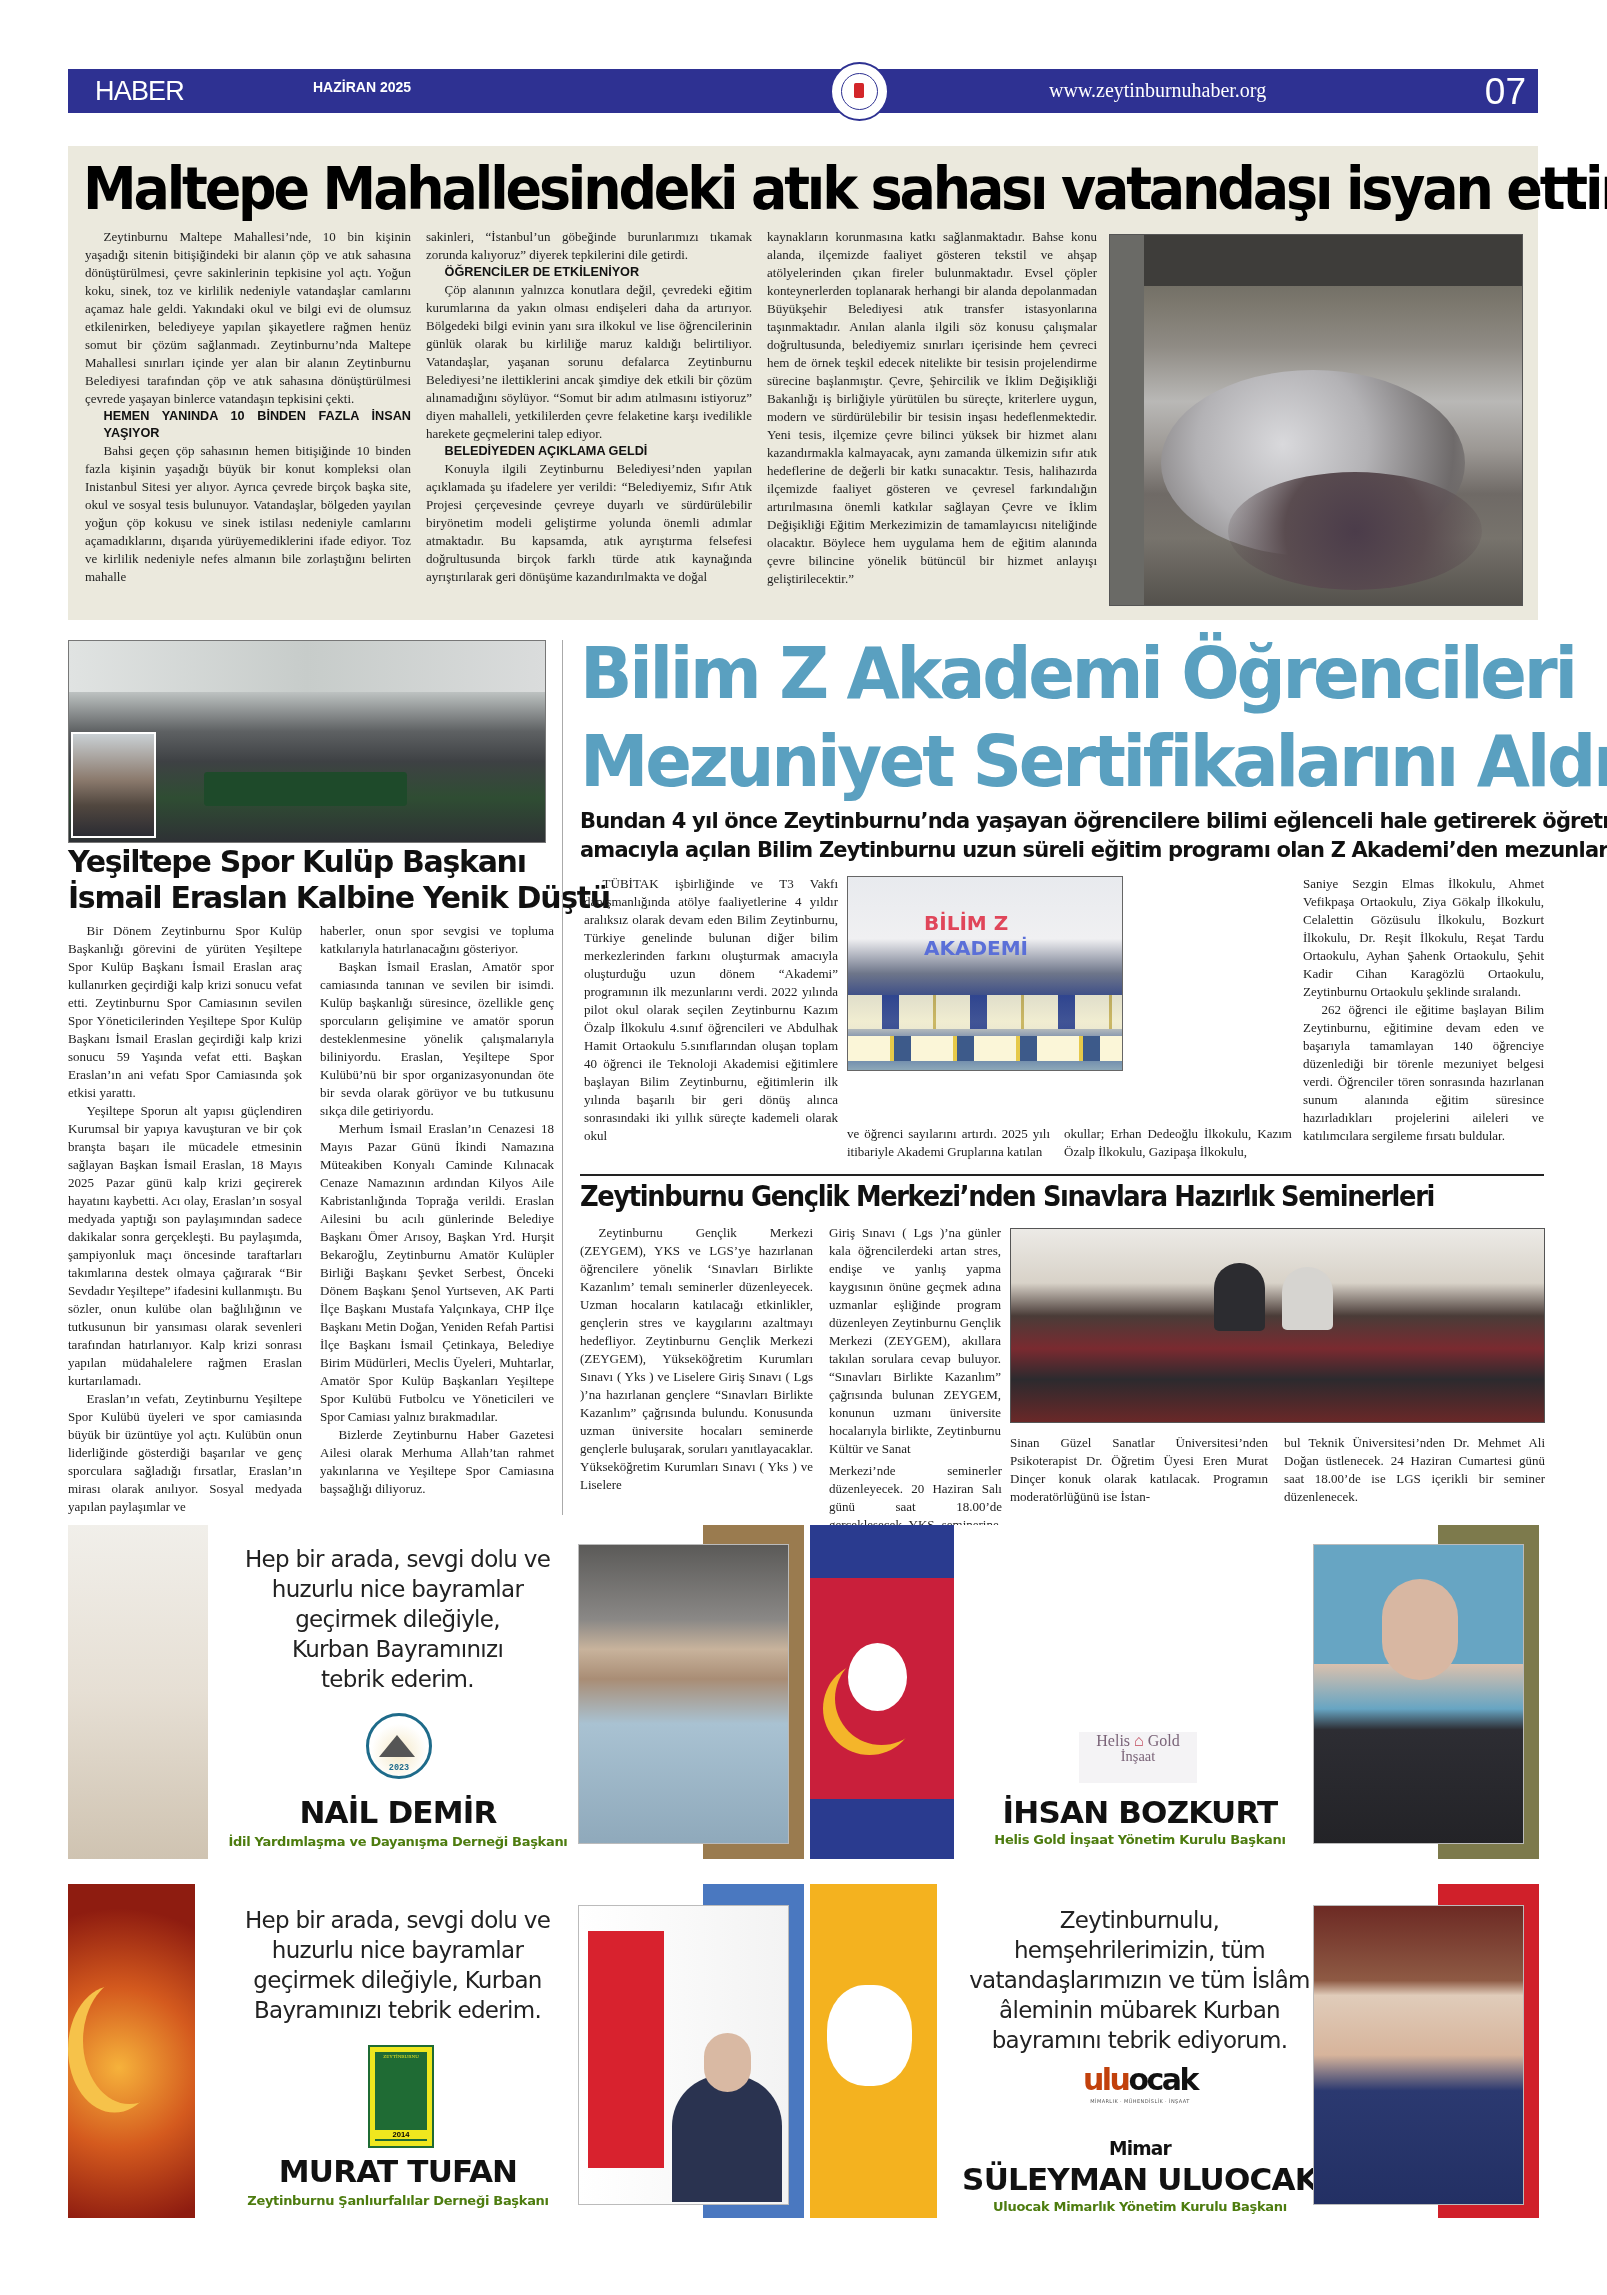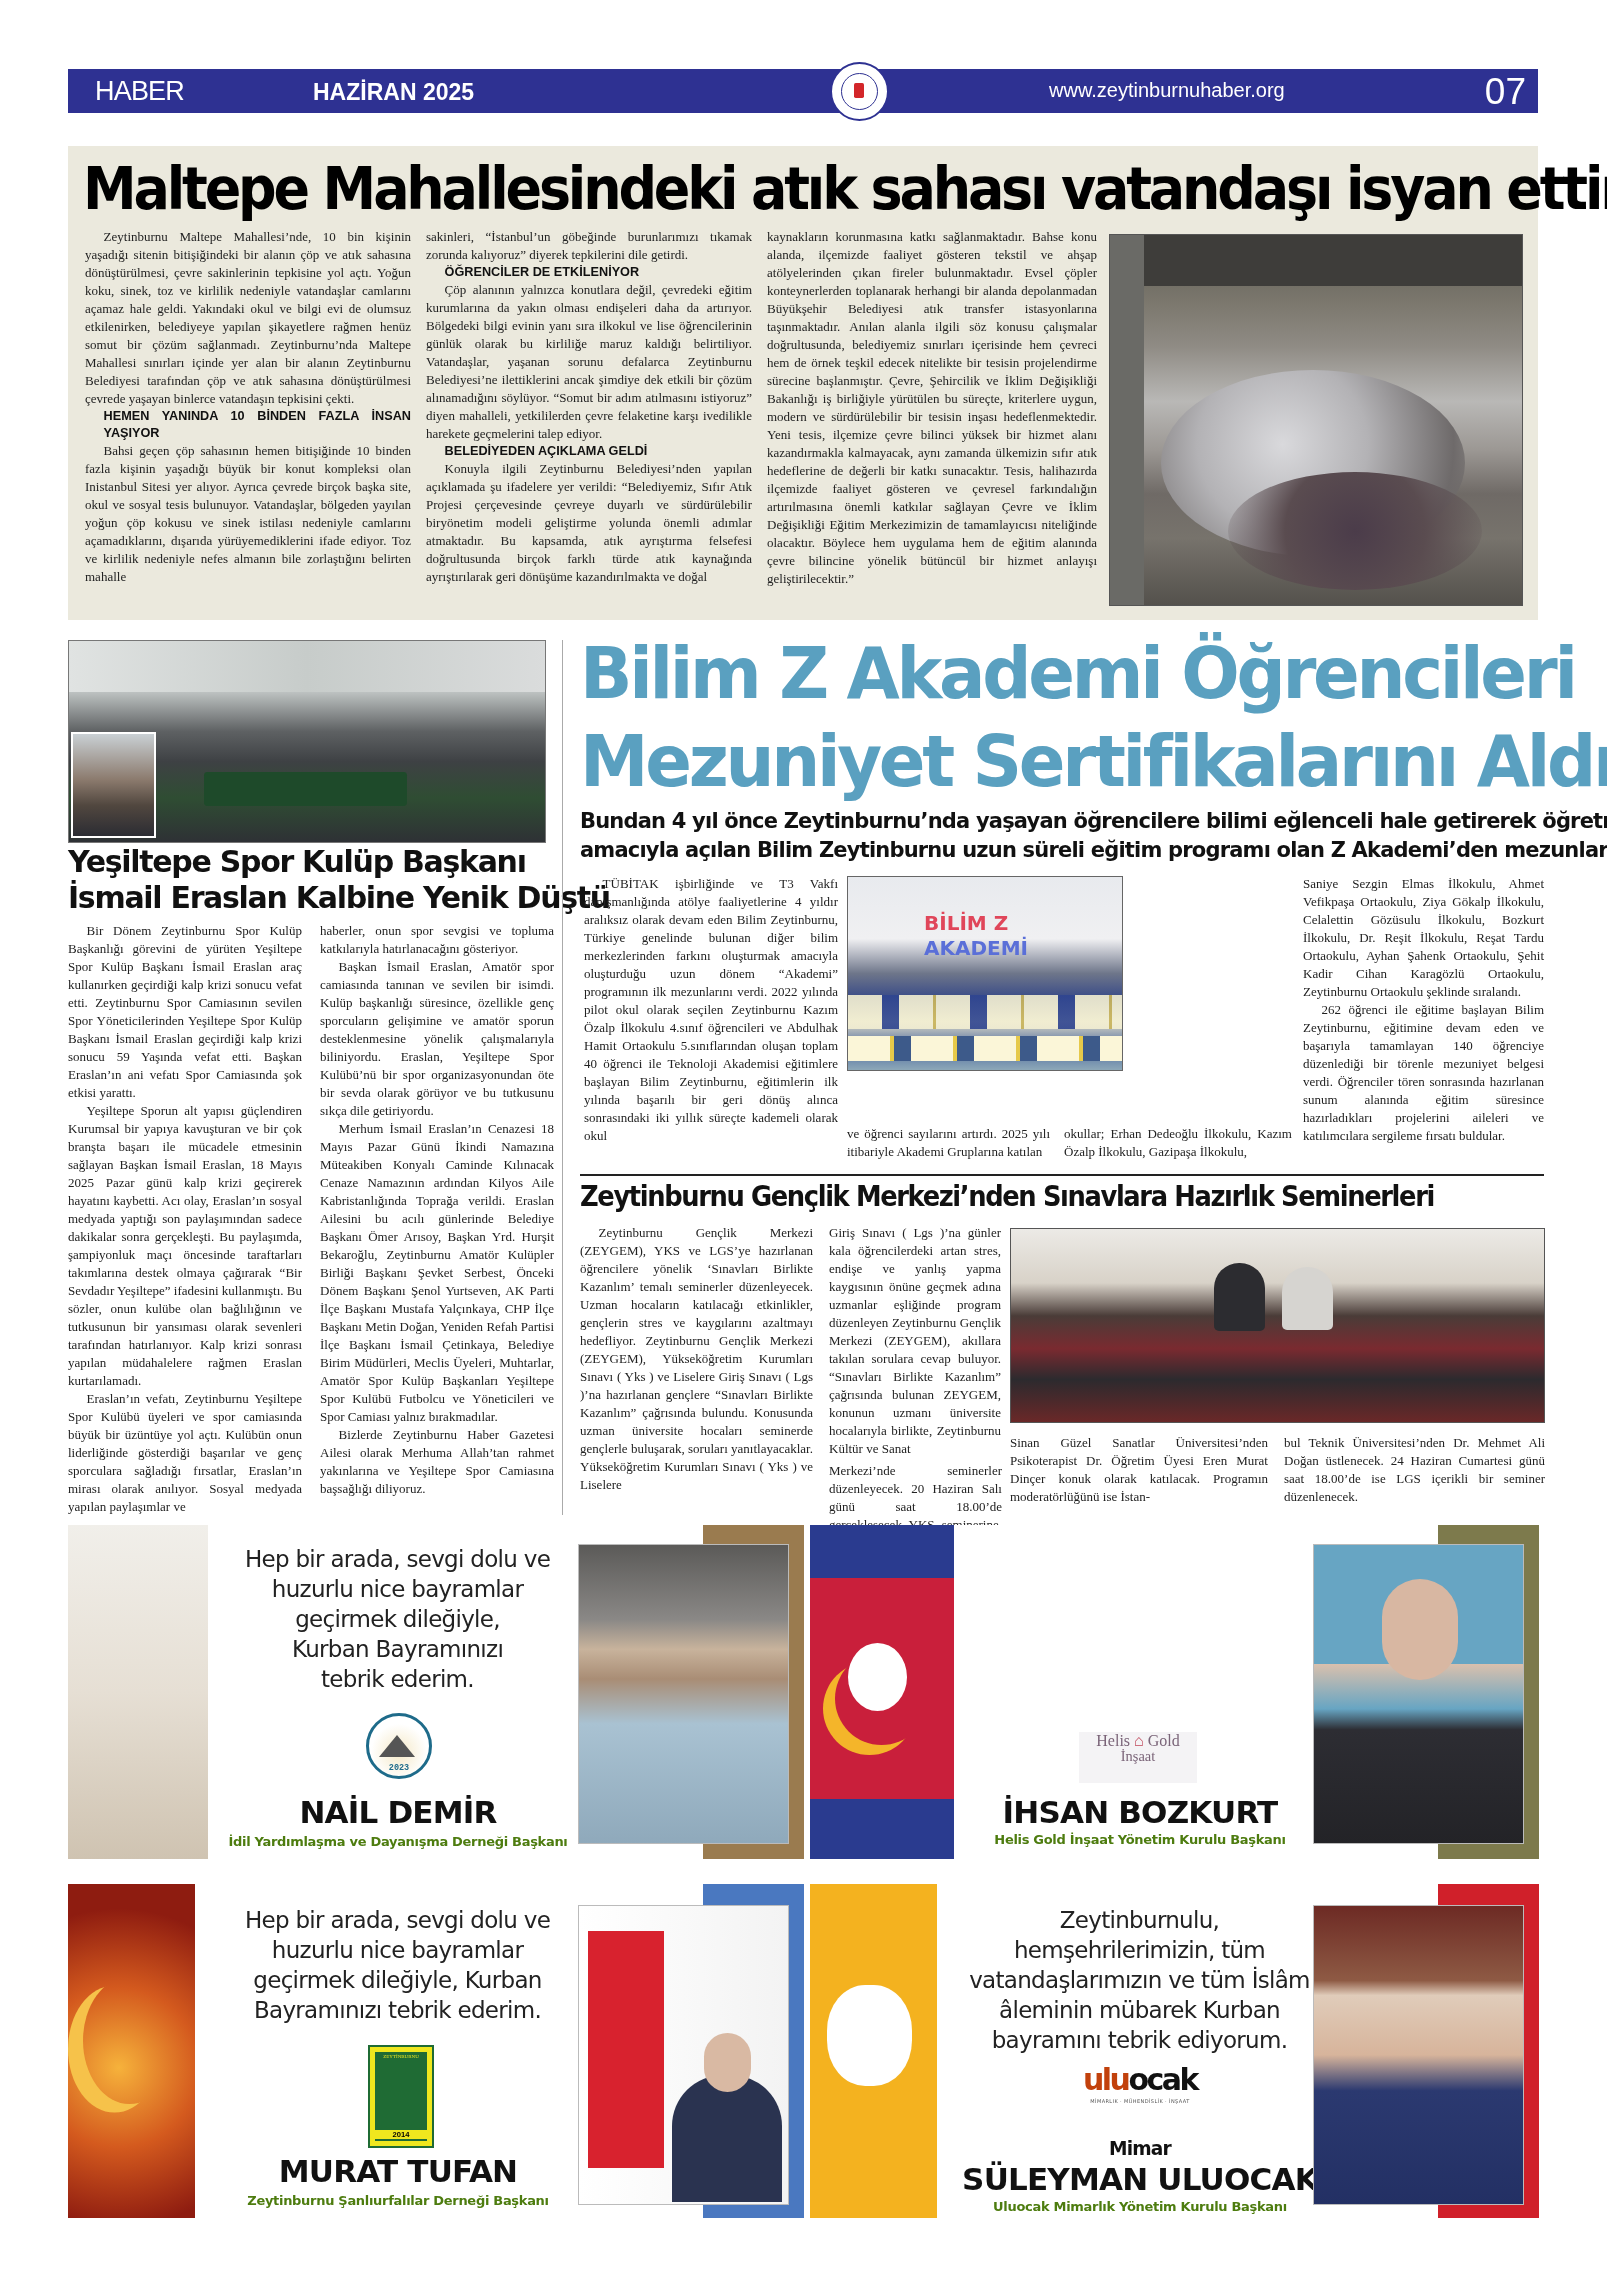--- a/index.html
+++ b/index.html
@@ -3,22 +3,22 @@
 <meta charset="utf-8">
 <style>
   * { box-sizing: border-box; margin: 0; padding: 0; }
   html, body { width: 1607px; height: 2295px; background: #ffffff; overflow: hidden; }
   body { position: relative; font-family: "Liberation Serif", serif; color: #1a1a1a; }
   .abs { position: absolute; }
 
   
   .masthead { left: 68px; top: 69px; width: 1470px; height: 44px; background: #2e3192; color: #fff; }
   .mh-section { left: 27px; top: 6.8px; font-family: "Liberation Sans", sans-serif; font-size: 27px; letter-spacing: -0.8px; }
-  .mh-date { left: 245px; top: 10px; font-family: "Liberation Sans", sans-serif; font-size: 23px; font-weight: bold; }
-  .mh-url { left: 981px; top: 10px; font-family: Liberation Sans, sans-serif; font-size: 20px; }
+  .mh-date { left: 245px; top: 10px; font-family: "Liberation Sans", sans-serif; font-size: 14px; font-weight: bold; }
+  .mh-url { left: 981px; top: 10px; font-family: Liberation Serif, serif; font-size: 20px; }
   .mh-page { right: 12px; top: 1.7px; font-family: "Liberation Sans", sans-serif; font-size: 37px; }
   .mh-logo { left: 762px; top: -6.8px; width: 59px; height: 59px; border-radius: 50%; background: #fff; border: 2.5px solid #2e3192; display:flex; align-items:center; justify-content:center; }
   .mh-logo-inner { width: 37px; height: 37px; border-radius: 50%; border: 1.7px solid #2e3192; position: relative; }
   .mh-logo-inner::after { content:""; position:absolute; left:12px; top:8.5px; width:10px; height:15px; background:#d3262a; border-radius: 1.7px; }
 
   
   .a1 { left: 68px; top: 146px; width: 1470px; height: 474px; background: #ebe9dd; }
   .a1-title { left: 15px; top: 8.5px; width: 1438px; font-family: "DejaVu Sans", sans-serif; font-weight: bold; font-size: 58px; letter-spacing: -3.4px; color: #000; white-space: nowrap; transform: scaleX(0.93); transform-origin: left top; }
   .col { font-size: 13px; line-height: 18px; text-align: justify; color: #222; }
   .col p { text-indent: 18.6px; }

